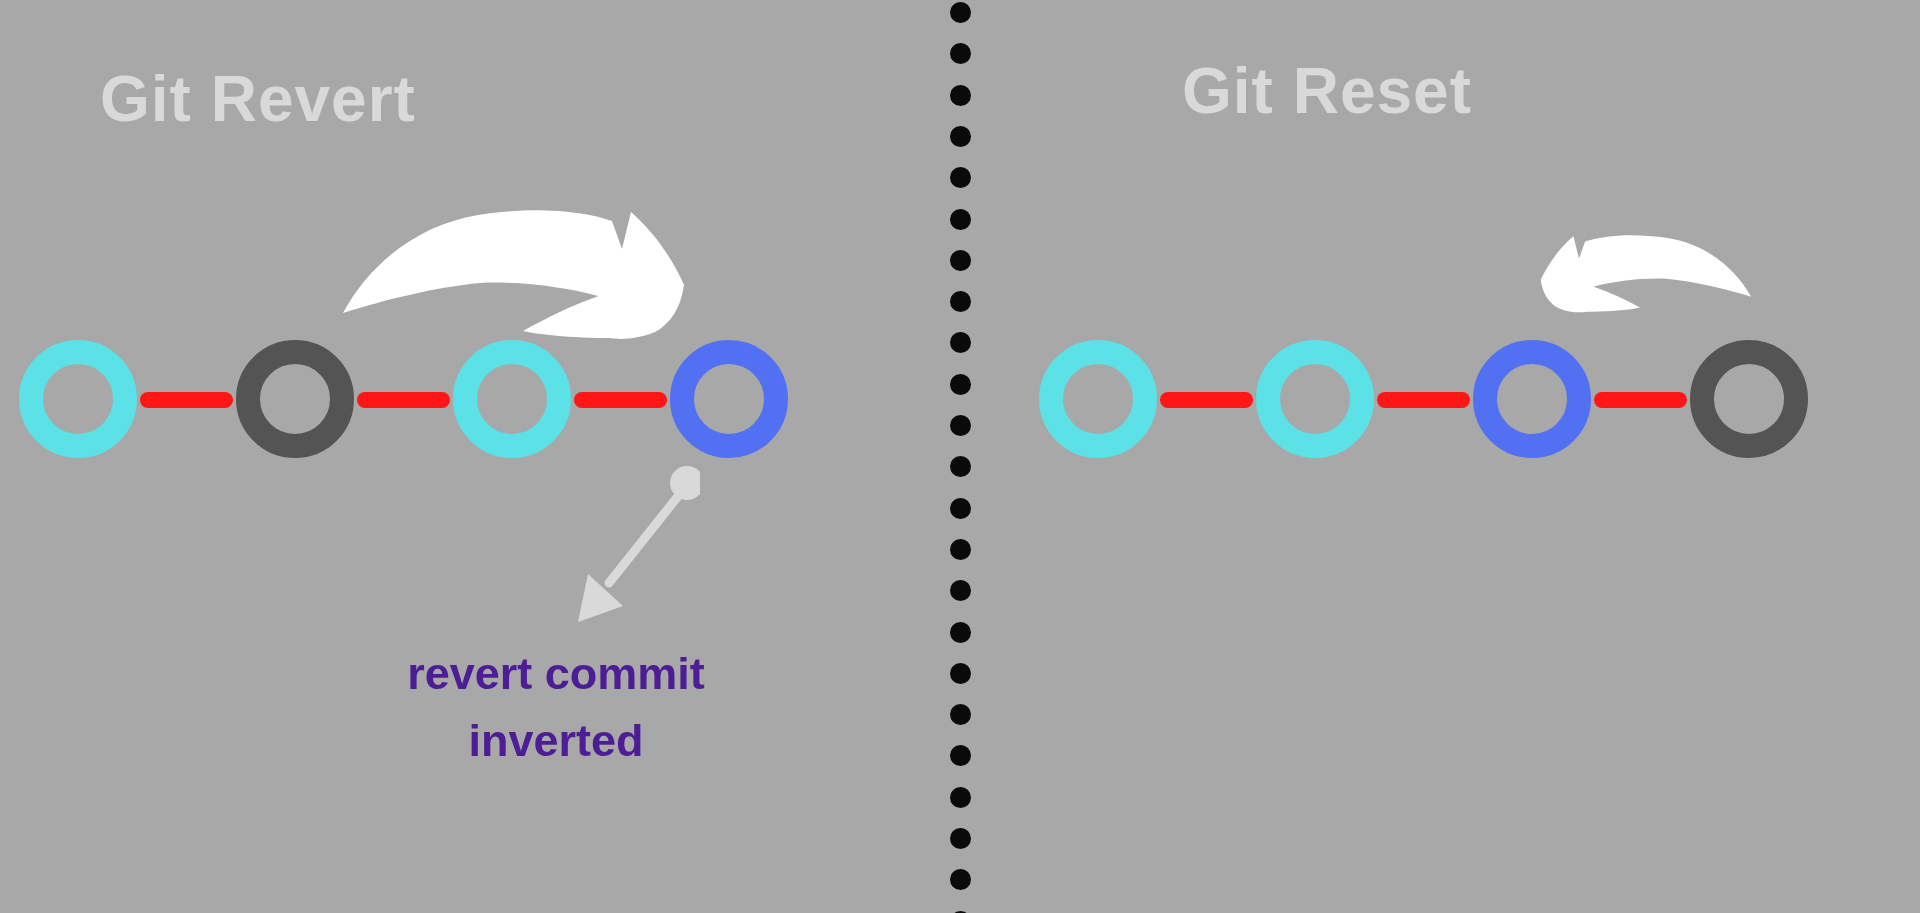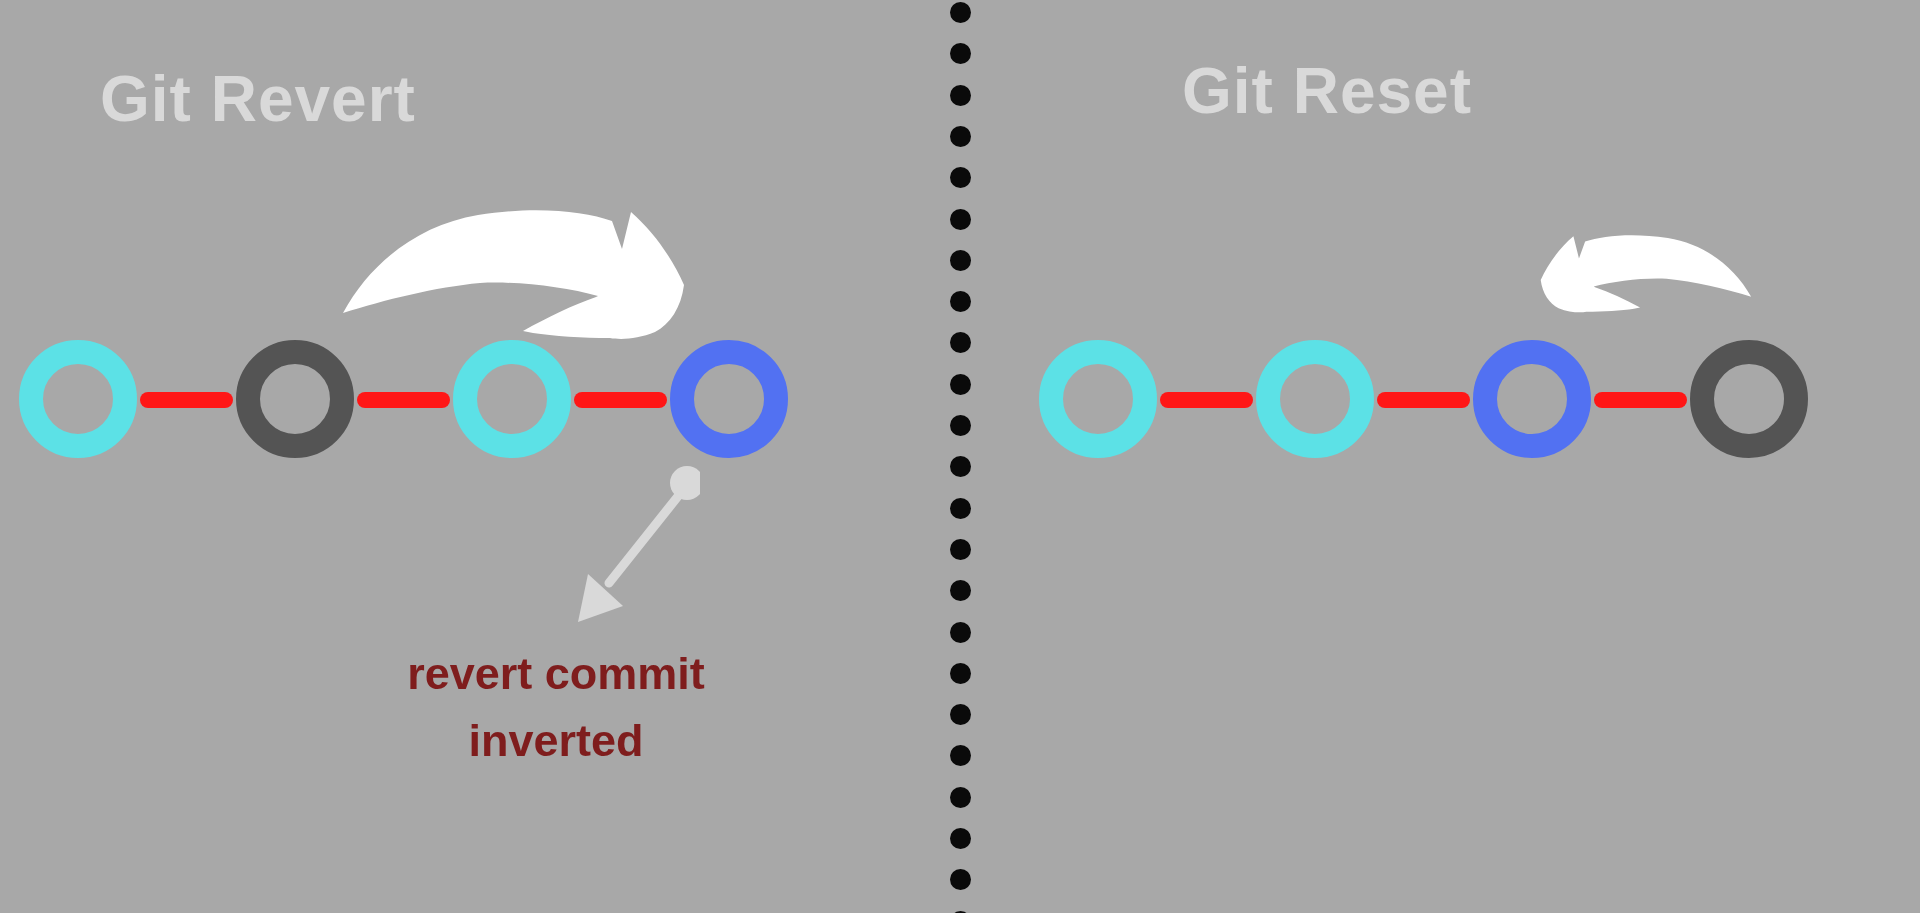--- a/index.html
+++ b/index.html
@@ -60,21 +60,21 @@
                C243 133 213 131 193 128 L183 126 C208 112 233 100 256 92 L258 91
                C225 82 178 76 140 78 C96 82 44 95 3 108 Z"></path>
     </svg>
 
     <svg class="arrow-svg" style="left:555px;top:455px" width="145" height="180" viewBox="0 0 145 180">
       <circle cx="132" cy="28" r="17" fill="#D9D9D9"></circle>
       <line x1="124" y1="40" x2="54" y2="128" stroke-width="9" stroke-linecap="round" stroke="#D9D9D9"></line>
       <polygon points="23,167 33,119 68,151" fill="#D9D9D9"></polygon>
     </svg>
 
-    <div class="annotation" style="color: #7f1d1d;">
+    <div class="annotation" style="color: #4c1d95;">
       <div>revert commit</div>
       <div>inverted</div>
     </div>
   </section>
 
   <div class="divider">
       <div class="dot" style="top: 2px; background: rgb(10, 10, 10);"></div>
       <div class="dot" style="top: 43.3px; background: rgb(10, 10, 10);"></div>
       <div class="dot" style="top: 84.6px; background: rgb(10, 10, 10);"></div>
       <div class="dot" style="top: 125.9px; background: rgb(10, 10, 10);"></div>

